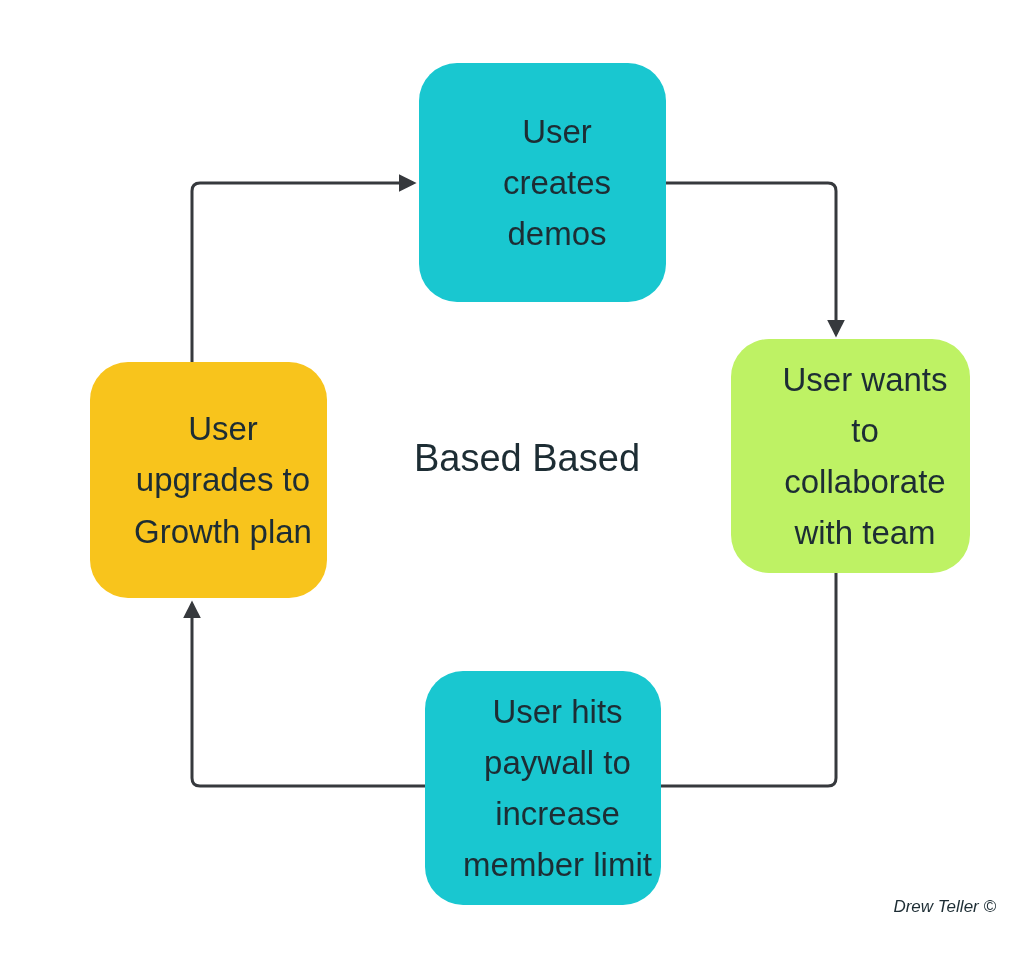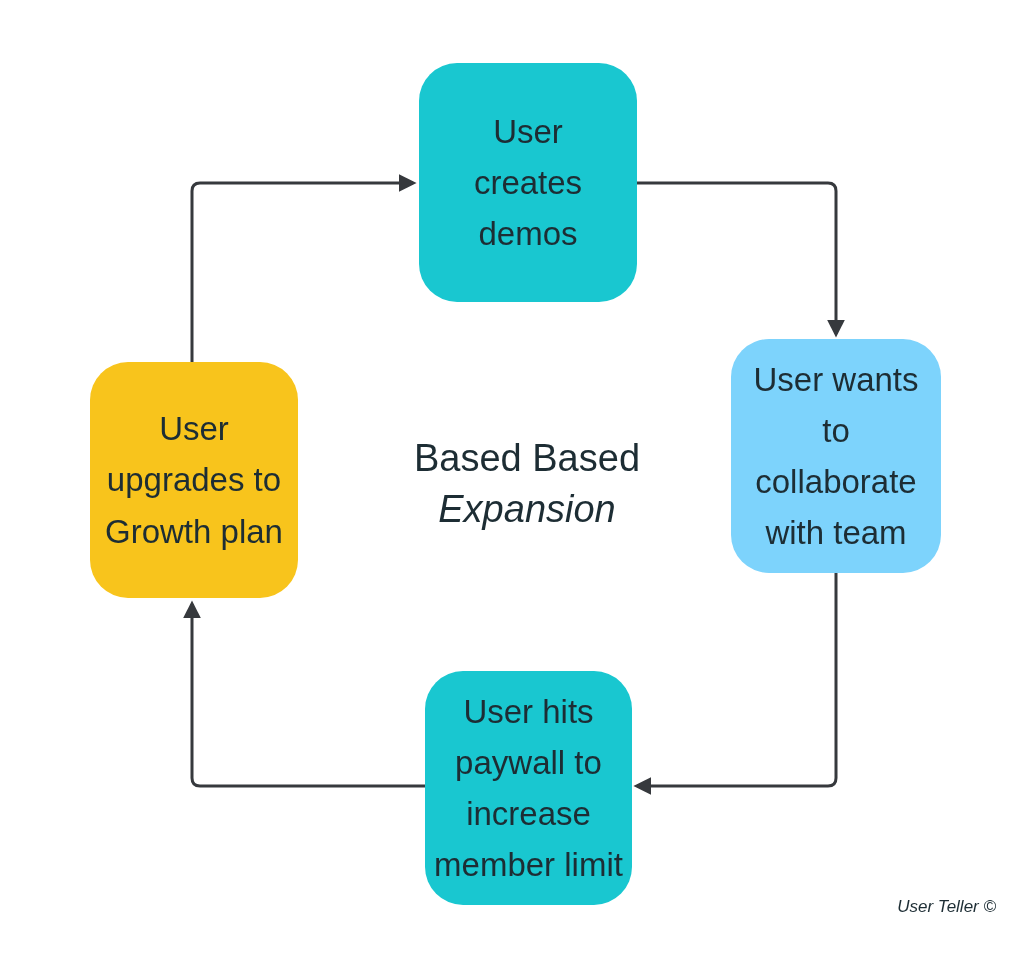--- a/index.html
+++ b/index.html
@@ -32,20 +32,21 @@
     position: absolute;
     border-radius: 38px;
     display: flex;
     align-items: center;
     justify-content: center;
     text-align: center;
     font-size: 33px;
     line-height: 1.55;
     white-space: pre-line;
     cursor: pointer;
+    padding-left: 29px;
   }
   .node-top    { left: 419px; top:  63px; width: 218px; height: 239px; }
   .node-right  { left: 731px; top: 339px; width: 210px; height: 234px; }
   .node-bottom { left: 425px; top: 671px; width: 207px; height: 234px; }
   .node-left   { left:  90px; top: 362px; width: 208px; height: 236px; }
   .title {
     position: absolute;
     left: 327px;
     top: 433px;
     width: 400px;
@@ -81,21 +82,21 @@
     <path class="flow" d="M 836 573 L 836 778 Q 836 786 828 786 L 637 786" marker-end="url(#arrowhead)" style="stroke: rgb(54, 57, 61);"></path>
     <path class="flow" d="M 425 786 L 200 786 Q 192 786 192 778 L 192 604" marker-end="url(#arrowhead)" style="stroke: rgb(54, 57, 61);"></path>
   </svg>
 
   <div class="node node-top" style="background-color: rgb(25, 199, 208);">
     <span style="color: rgb(29, 45, 52);">User
 creates
 demos</span>
   </div>
 
-  <div class="node node-right" style="background-color: #7dd3fc;">
+  <div class="node node-right" style="background-color: #bef264;">
     <span style="color: rgb(29, 45, 52);">User wants
 to
 collaborate
 with team</span>
   </div>
 
   <div class="node node-bottom" style="background-color: rgb(25, 199, 208);">
     <span style="color: rgb(29, 45, 52);">User hits
 paywall to
 increase
@@ -103,18 +104,17 @@
   </div>
 
   <div class="node node-left" style="background-color: rgb(248, 196, 28);">
     <span style="color: rgb(29, 45, 52);">User
 upgrades to
 Growth plan</span>
   </div>
 
   <div class="title" style="color: rgb(29, 45, 52);">
     <div>Based Based</div>
-    <div class="italic">Expansion</div>
   </div>
 
-  <div class="signature" style="color: rgb(29, 45, 52);">User Teller ©</div>
+  <div class="signature" style="color: rgb(29, 45, 52);">Drew Teller ©</div>
 
 </div>
 
 </body></html>

